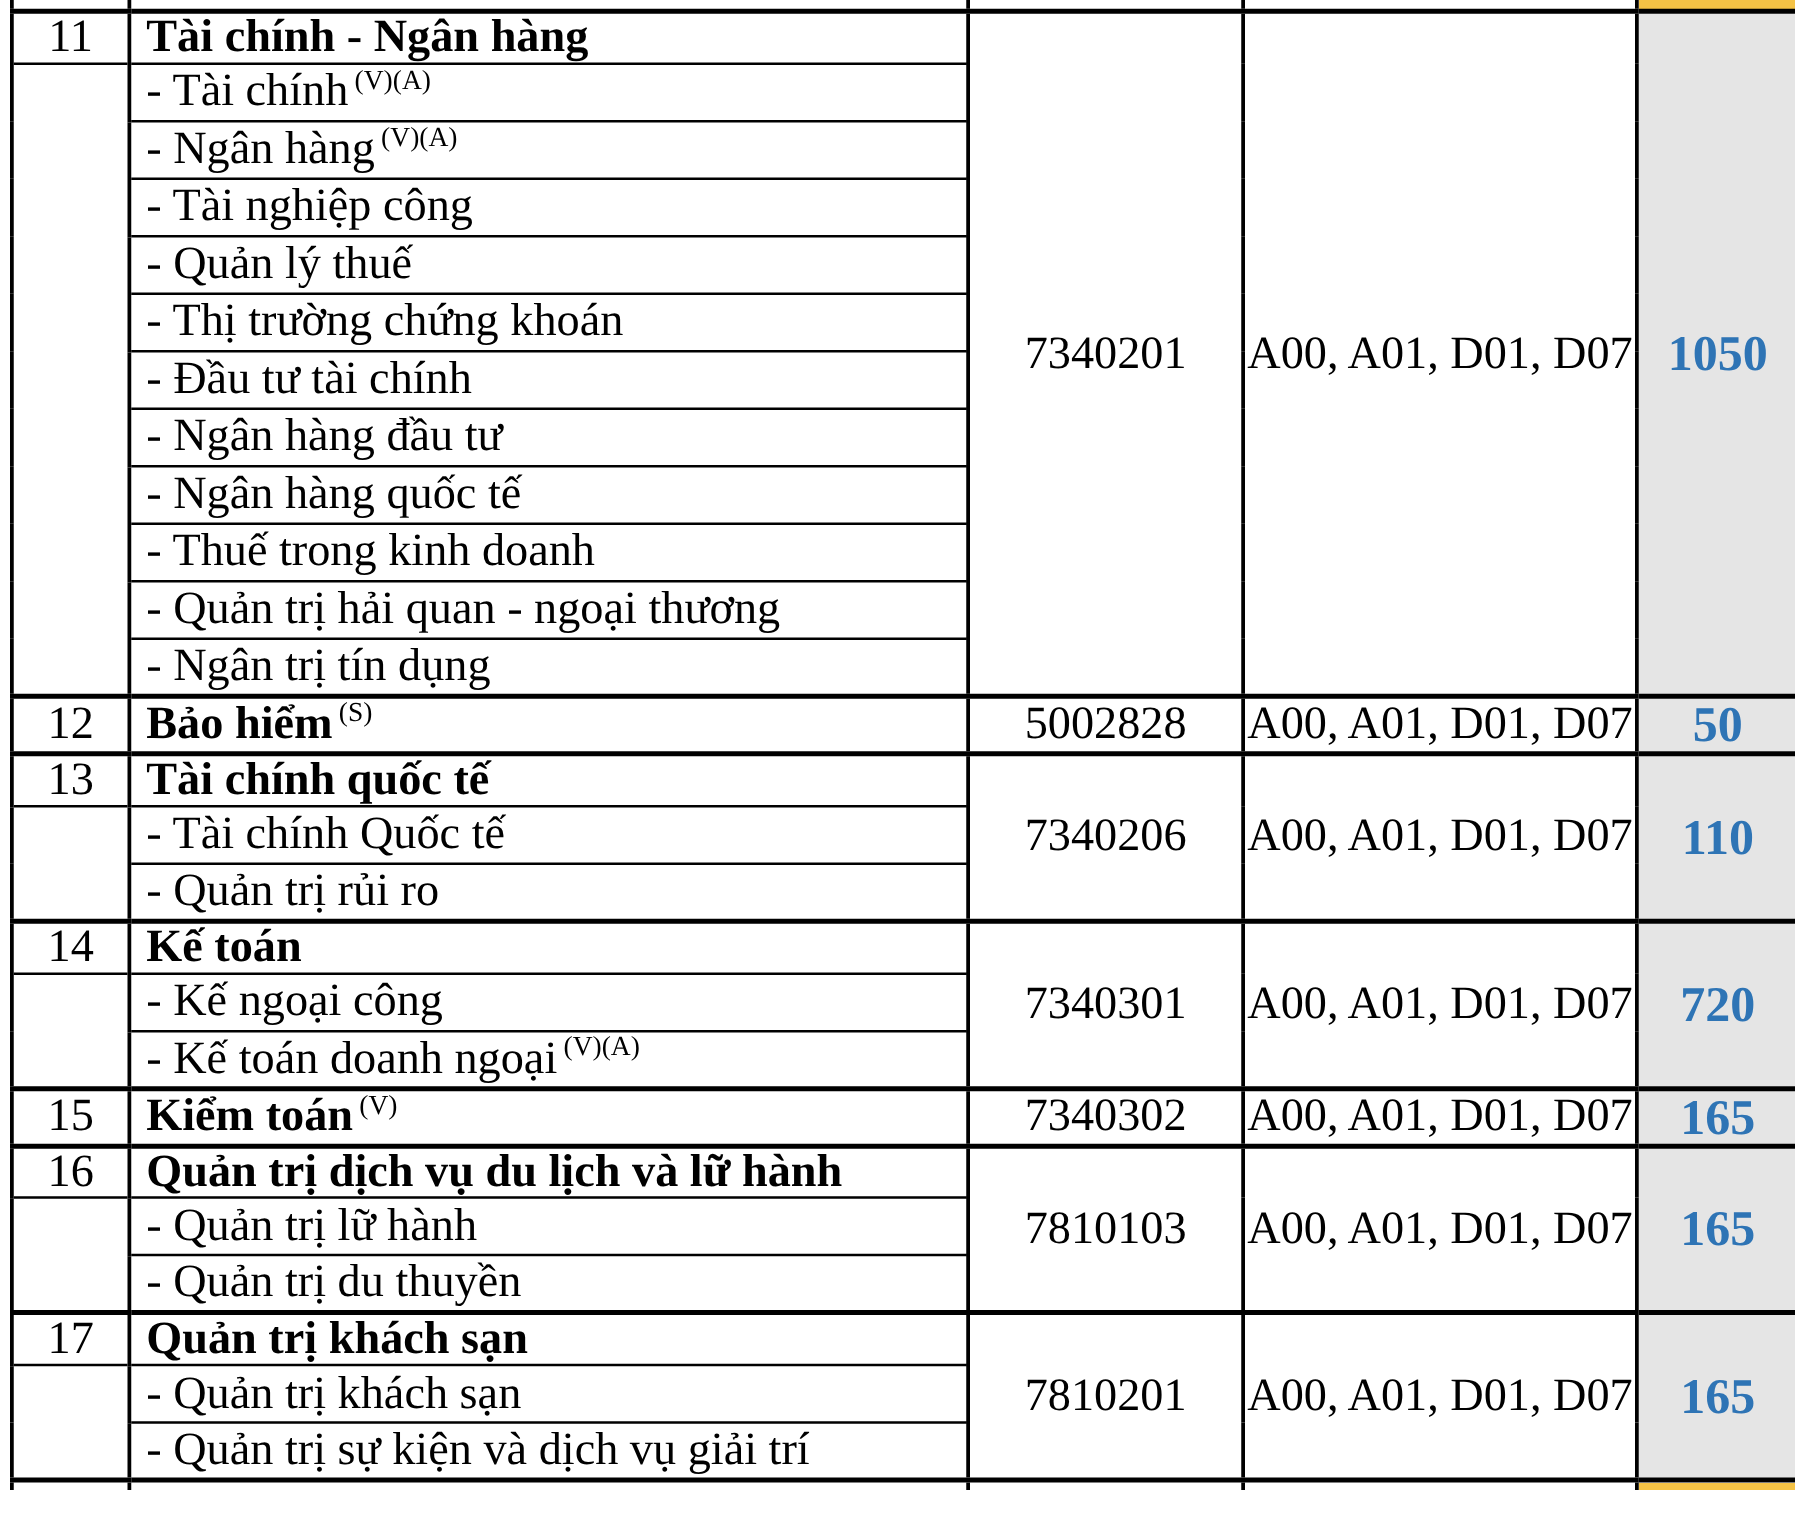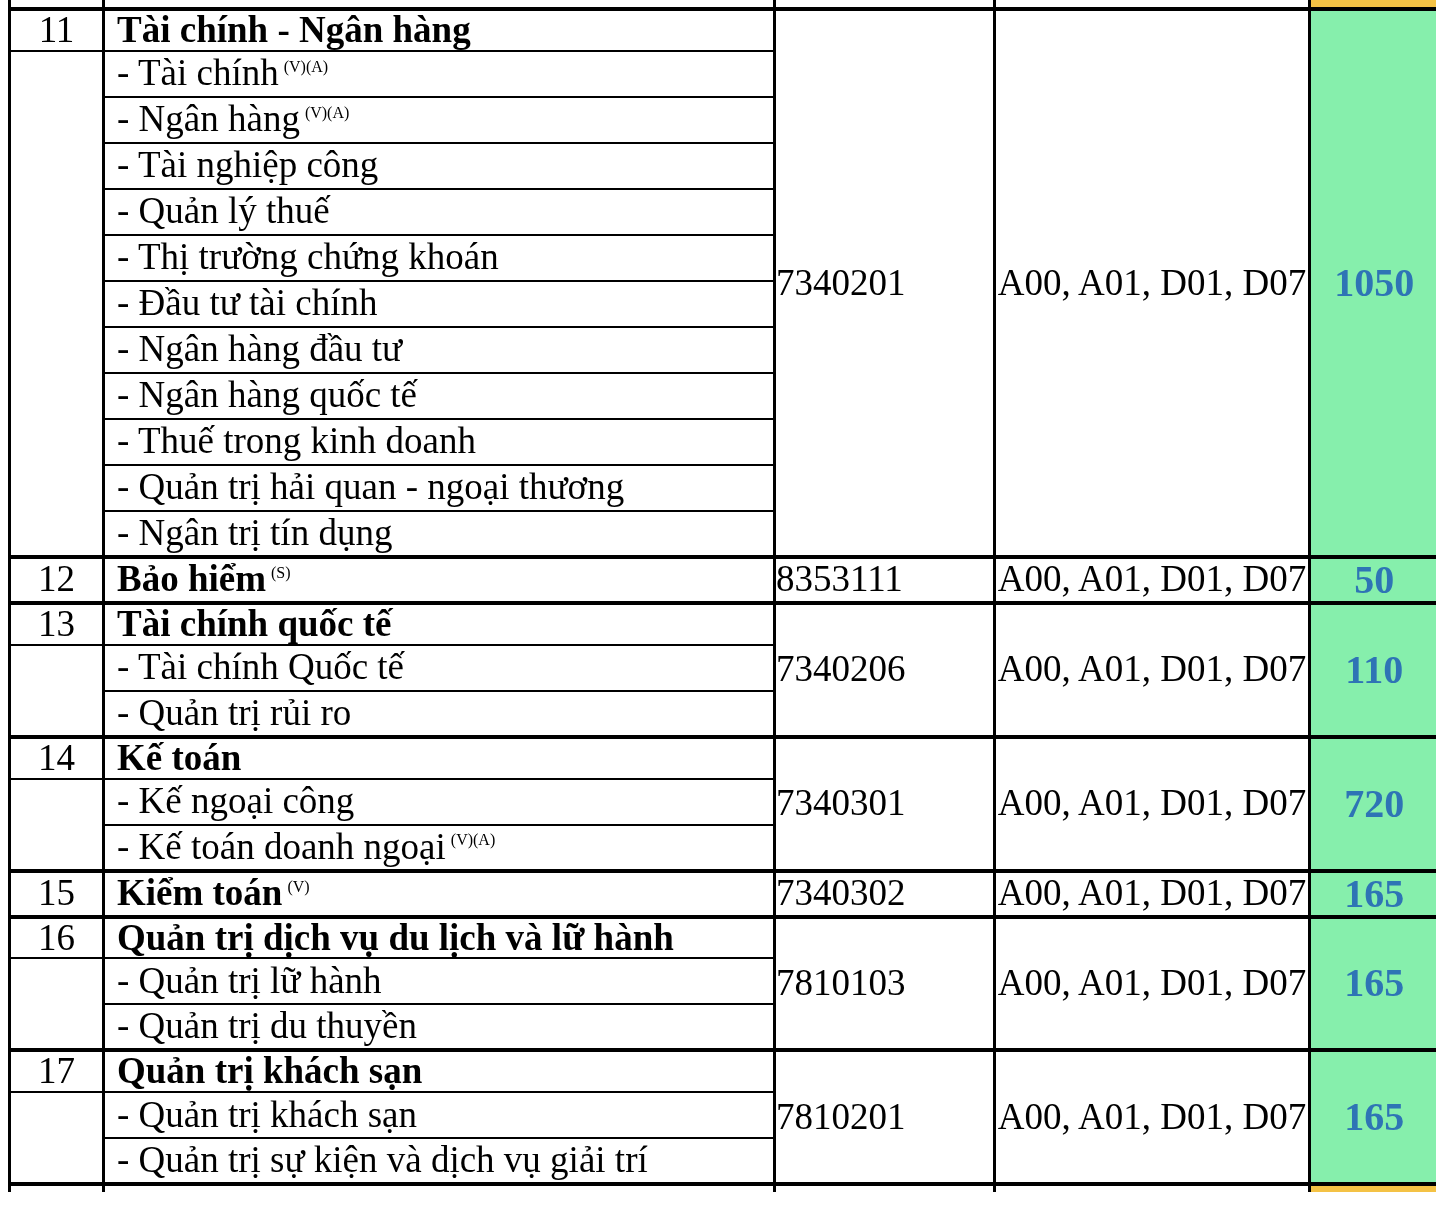--- a/index.html
+++ b/index.html
@@ -30,32 +30,32 @@
   td.c5 { border-right: none; }
   
   tr.gstart td { border-top: 4px solid #000000; }
   tr.sub td    { border-top: 2px solid #000000; }
   tr.sliver-t td { border-top: none; }
   tr.sliver-b td { border-top: 4px solid #000000; }
   
   .num   { text-align: center; }
   .hdr   { font-weight: bold; padding-left: 12px; }
   .subtxt{ padding-left: 12px; }
-  .code  { text-align: left; }
+  .code  { text-align: center; }
   .combo { text-align: center; font-family: Liberation Serif, serif; }
   .quota {
-    background: #86efac;
+    background: #e5e5e5;
     color: #2E74B5;
     font-weight: bold;
     font-size: 40px;
     text-align: center;
   }
   .quota-bg { background: #F4C245; }
   sup {
-    font-size: 16px;
+    font-size: 22px;
     font-weight: normal;
     line-height: 0;
     margin-left: 5px;
   }
   
   tr.h-sliver-t { height: 9px; }
   tr.h-sliver-b { height: 8px; }
   tr.h-hdr      { height: 40px; }
   tr.h-sub      { height: 46px; }
   tr.h-single   { height: 46px; }
@@ -119,21 +119,21 @@
   <tr class="sub h-sub">
     <td class="subtxt"><span>- Quản trị hải quan - ngoại thương</span></td>
   </tr>
   <tr class="sub h-sub">
     <td class="subtxt"><span>- Ngân trị tín dụng</span></td>
   </tr>
 
   <tr class="gstart h-single">
     <td class="num">12</td>
     <td class="hdr"><span>Bảo hiểm</span><sup>(S)</sup></td>
-    <td class="code">8353111</td>
+    <td class="code">5002828</td>
     <td class="combo">A00, A01, D01, D07</td>
     <td class="c5 quota">50</td>
   </tr>
 
   <tr class="gstart h-hdr">
     <td class="num">13</td>
     <td class="hdr"><span>Tài chính quốc tế</span></td>
     <td class="code" rowspan="3">7340206</td>
     <td class="combo" rowspan="3">A00, A01, D01, D07</td>
     <td class="c5 quota" rowspan="3">110</td>

